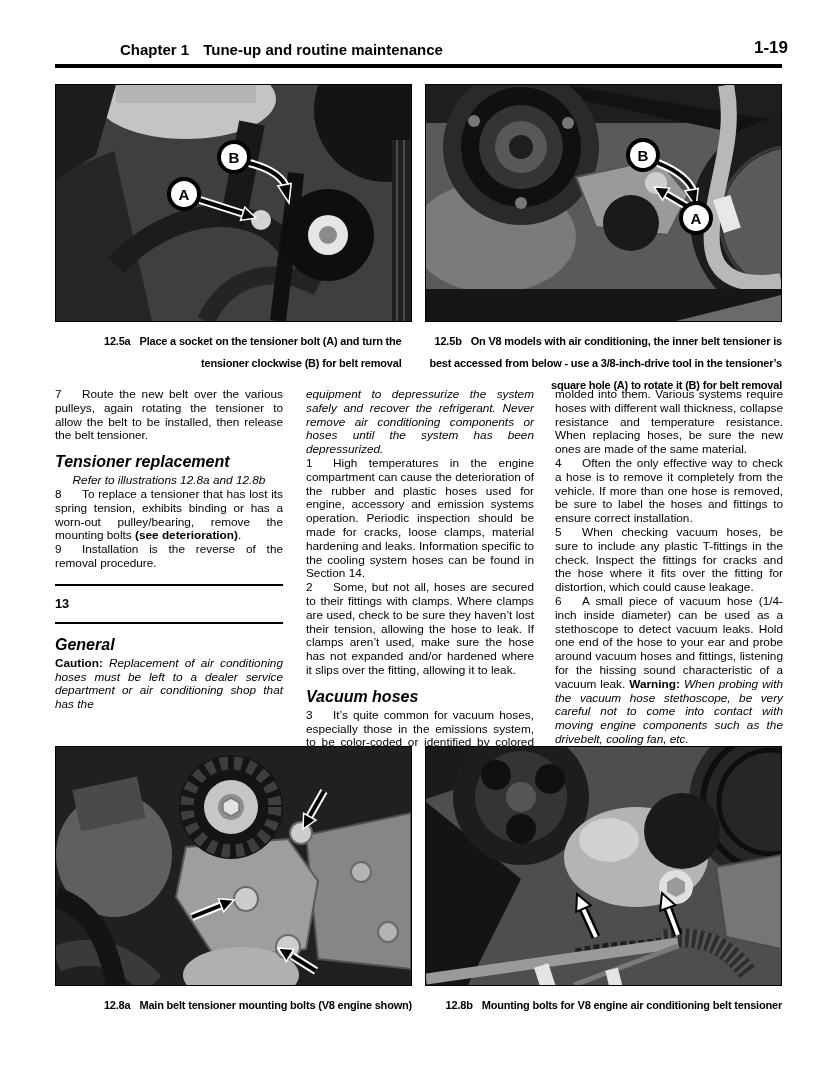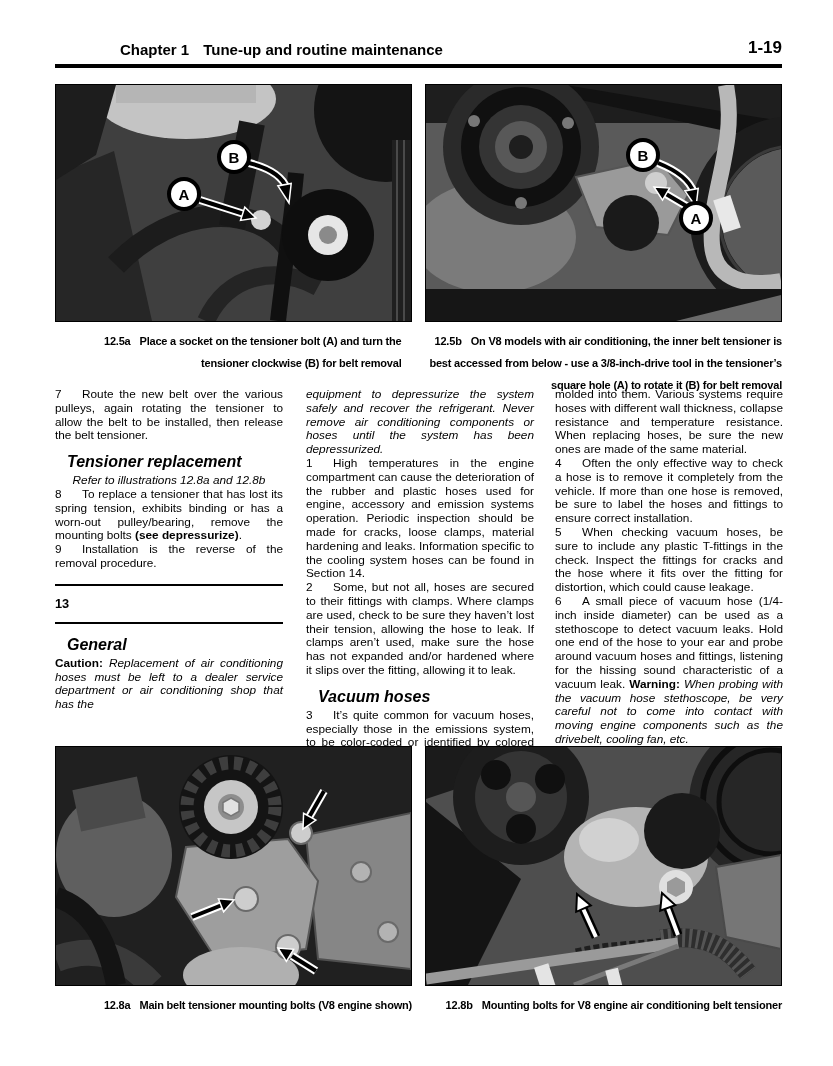--- a/index.html
+++ b/index.html
@@ -3,21 +3,21 @@
 <meta charset="utf-8">
 <style>
   html,body{margin:0;padding:0;background:#fff;}
   .page{position:relative;width:833px;height:1066px;background:#ffffff;
         font-family:"Liberation Sans",sans-serif;color:#000;overflow:hidden;}
 
   
   .header-title{position:absolute;left:120px;width:600px;top:41px;text-align:left;
                 font-weight:bold;font-size:15px;letter-spacing:0;}
   .header-title .chap{margin-right:14px;}
-  .page-number{position:absolute;top:38px;right:51px;font-weight:bold;font-size:17px;}
+  .page-number{position:absolute;top:38px;right:45px;font-weight:bold;font-size:17px;}
   .header-rule{position:absolute;left:55px;top:64px;width:727px;height:4px;background:#000;}
 
   
   .photo-fig{position:absolute;width:357px;margin:0;}
   .fig-tl{left:55px;top:84px;}  .fig-tr{left:425px;top:84px;}
   .fig-bl{left:55px;top:746px;} .fig-br{left:425px;top:746px;}
   .photo-frame{width:357px;border:1px solid #000;box-sizing:border-box;line-height:0;background:#333;}
   .photo-frame svg{display:block;}
   .caption{margin-top:8px;text-align:right;font-weight:bold;font-size:11px;
            line-height:22px;letter-spacing:-0.2px;}
@@ -25,21 +25,21 @@
   .cap-narrow{width:336px;margin-left:auto;margin-right:auto;}
   .cap-nowrap{white-space:nowrap;}
 
   
   .col{position:absolute;top:388px;width:228px;text-align:justify;
        font-size:11.8px;line-height:13.8px;}
   .col-1{left:55px;} .col-2{left:306px;} .col-3{left:555px;}
   .col p{margin:0;}
   .pnum{display:inline-block;width:27px;}
   .sub-head{font-weight:bold;font-style:italic;font-size:16px;line-height:19px;
-            margin:9px 0 3px 12px;text-align:left;}
+            margin:9px 0 3px 0;text-align:left;}
   .refer{font-style:italic;text-align:center;margin:0 0 2px 0;}
   .italic-para{font-style:italic;}
   .section-head{display:flex;border-top:2.5px solid #000;border-bottom:2.5px solid #000;
                 padding:10px 0;margin:13px 0 11px 0;font-weight:bold;font-size:12.8px;
                 line-height:16px;text-align:left;gap:40px;}
   .sec-num{flex:0 0 33px;}
   .caution-para strong{font-style:normal;}
   .caution-para em{font-style:italic;}
 </style>
 </head>
@@ -148,21 +148,21 @@
     </div>
     <figcaption class="caption">
       <span class="cap-num">12.5b</span><span>On V8 models with air conditioning, the inner belt tensioner is best accessed from below - use a 3/8-inch-drive tool in the tensioner’s square hole (A) to rotate it (B) for belt removal</span>
     </figcaption>
   </figure>
 
   <div class="col col-1">
     <p class="num-para"><span class="pnum">7</span><span>Route the new belt over the various pulleys, again rotating the tensioner to allow the belt to be installed, then release the belt tensioner.</span></p>
     <h3 class="sub-head">Tensioner replacement</h3>
     <p class="refer">Refer to illustrations 12.8a and 12.8b</p>
-    <p class="num-para"><span class="pnum">8</span><span>To replace a tensioner that has lost its spring tension, exhibits binding or has a worn-out pulley/bearing, remove the mounting bolts </span><strong>(see depressurize)</strong><span>.</span></p>
+    <p class="num-para"><span class="pnum">8</span><span>To replace a tensioner that has lost its spring tension, exhibits binding or has a worn-out pulley/bearing, remove the mounting bolts </span><strong>(see deterioration)</strong><span>.</span></p>
     <p class="num-para"><span class="pnum">9</span><span>Installation is the reverse of the removal procedure.</span></p>
     <div class="section-head">
       <span class="sec-num">13</span>
     </div>
     <h3 class="sub-head">General</h3>
     <p class="caution-para"><strong>Caution:</strong><em> Replacement of air conditioning hoses must be left to a dealer service department or air conditioning shop that has the</em></p>
   </div>
 
   <div class="col col-2">
     <p class="italic-para">equipment to depressurize the system safely and recover the refrigerant. Never remove air conditioning components or hoses until the system has been depressurized.</p>

